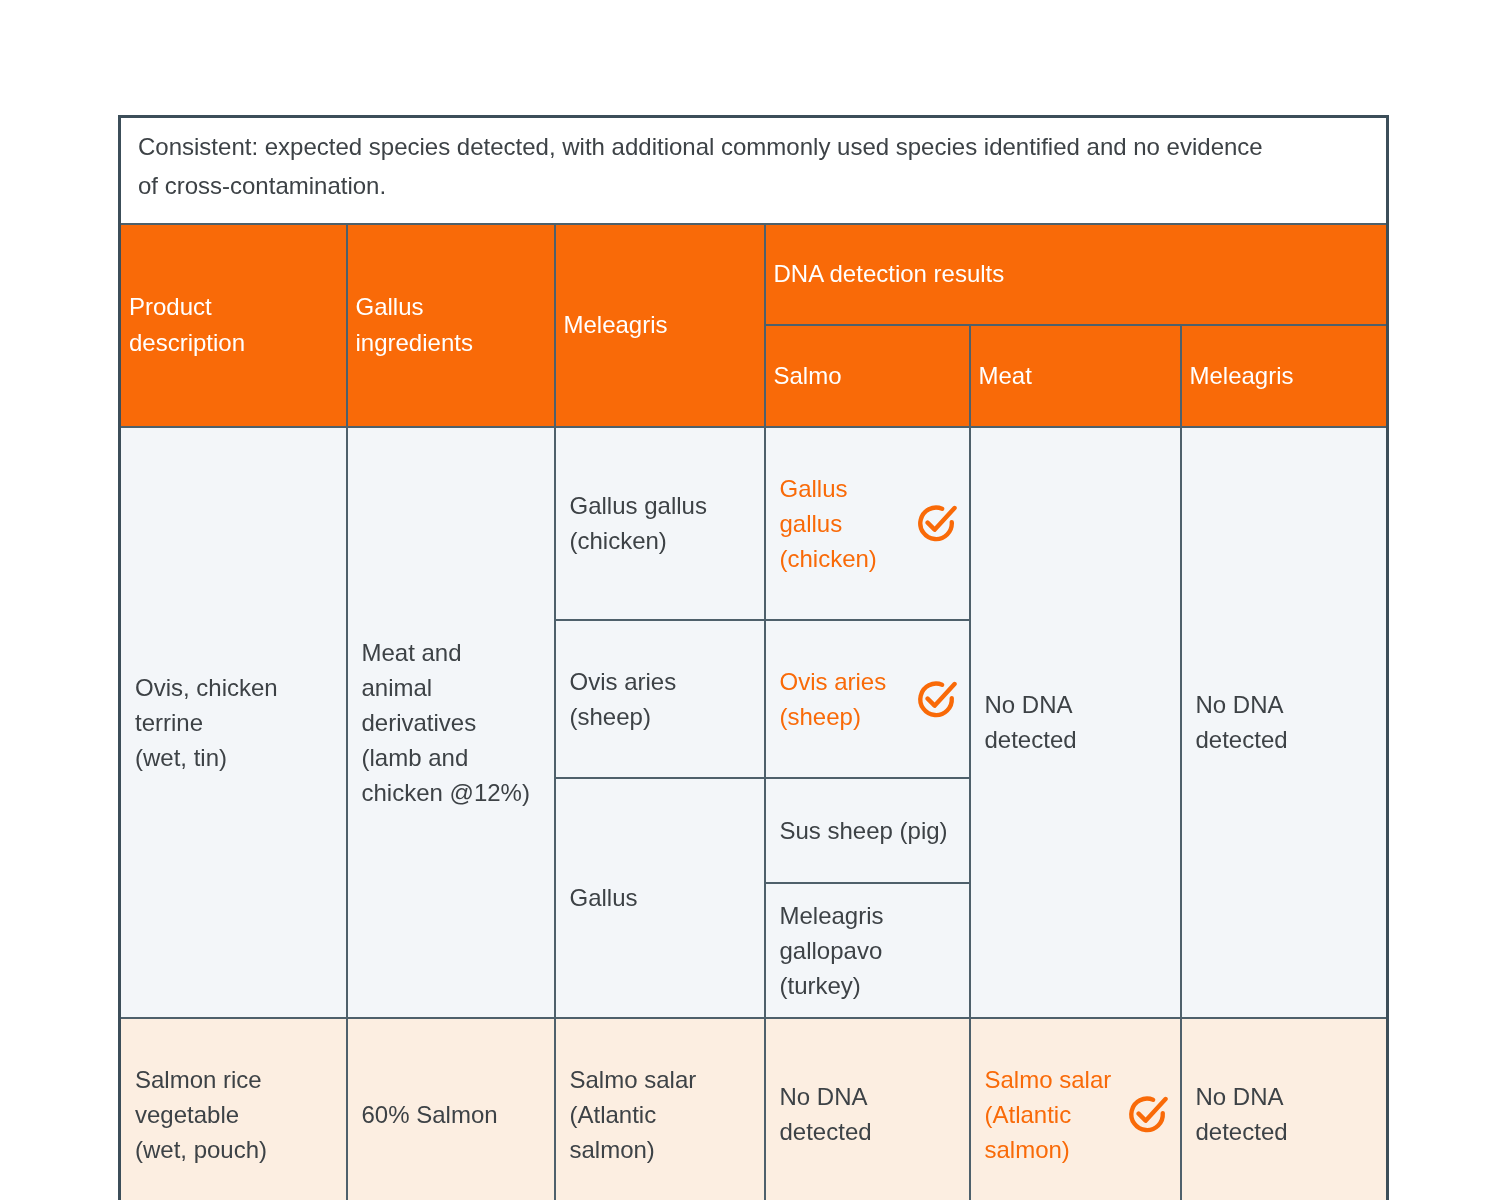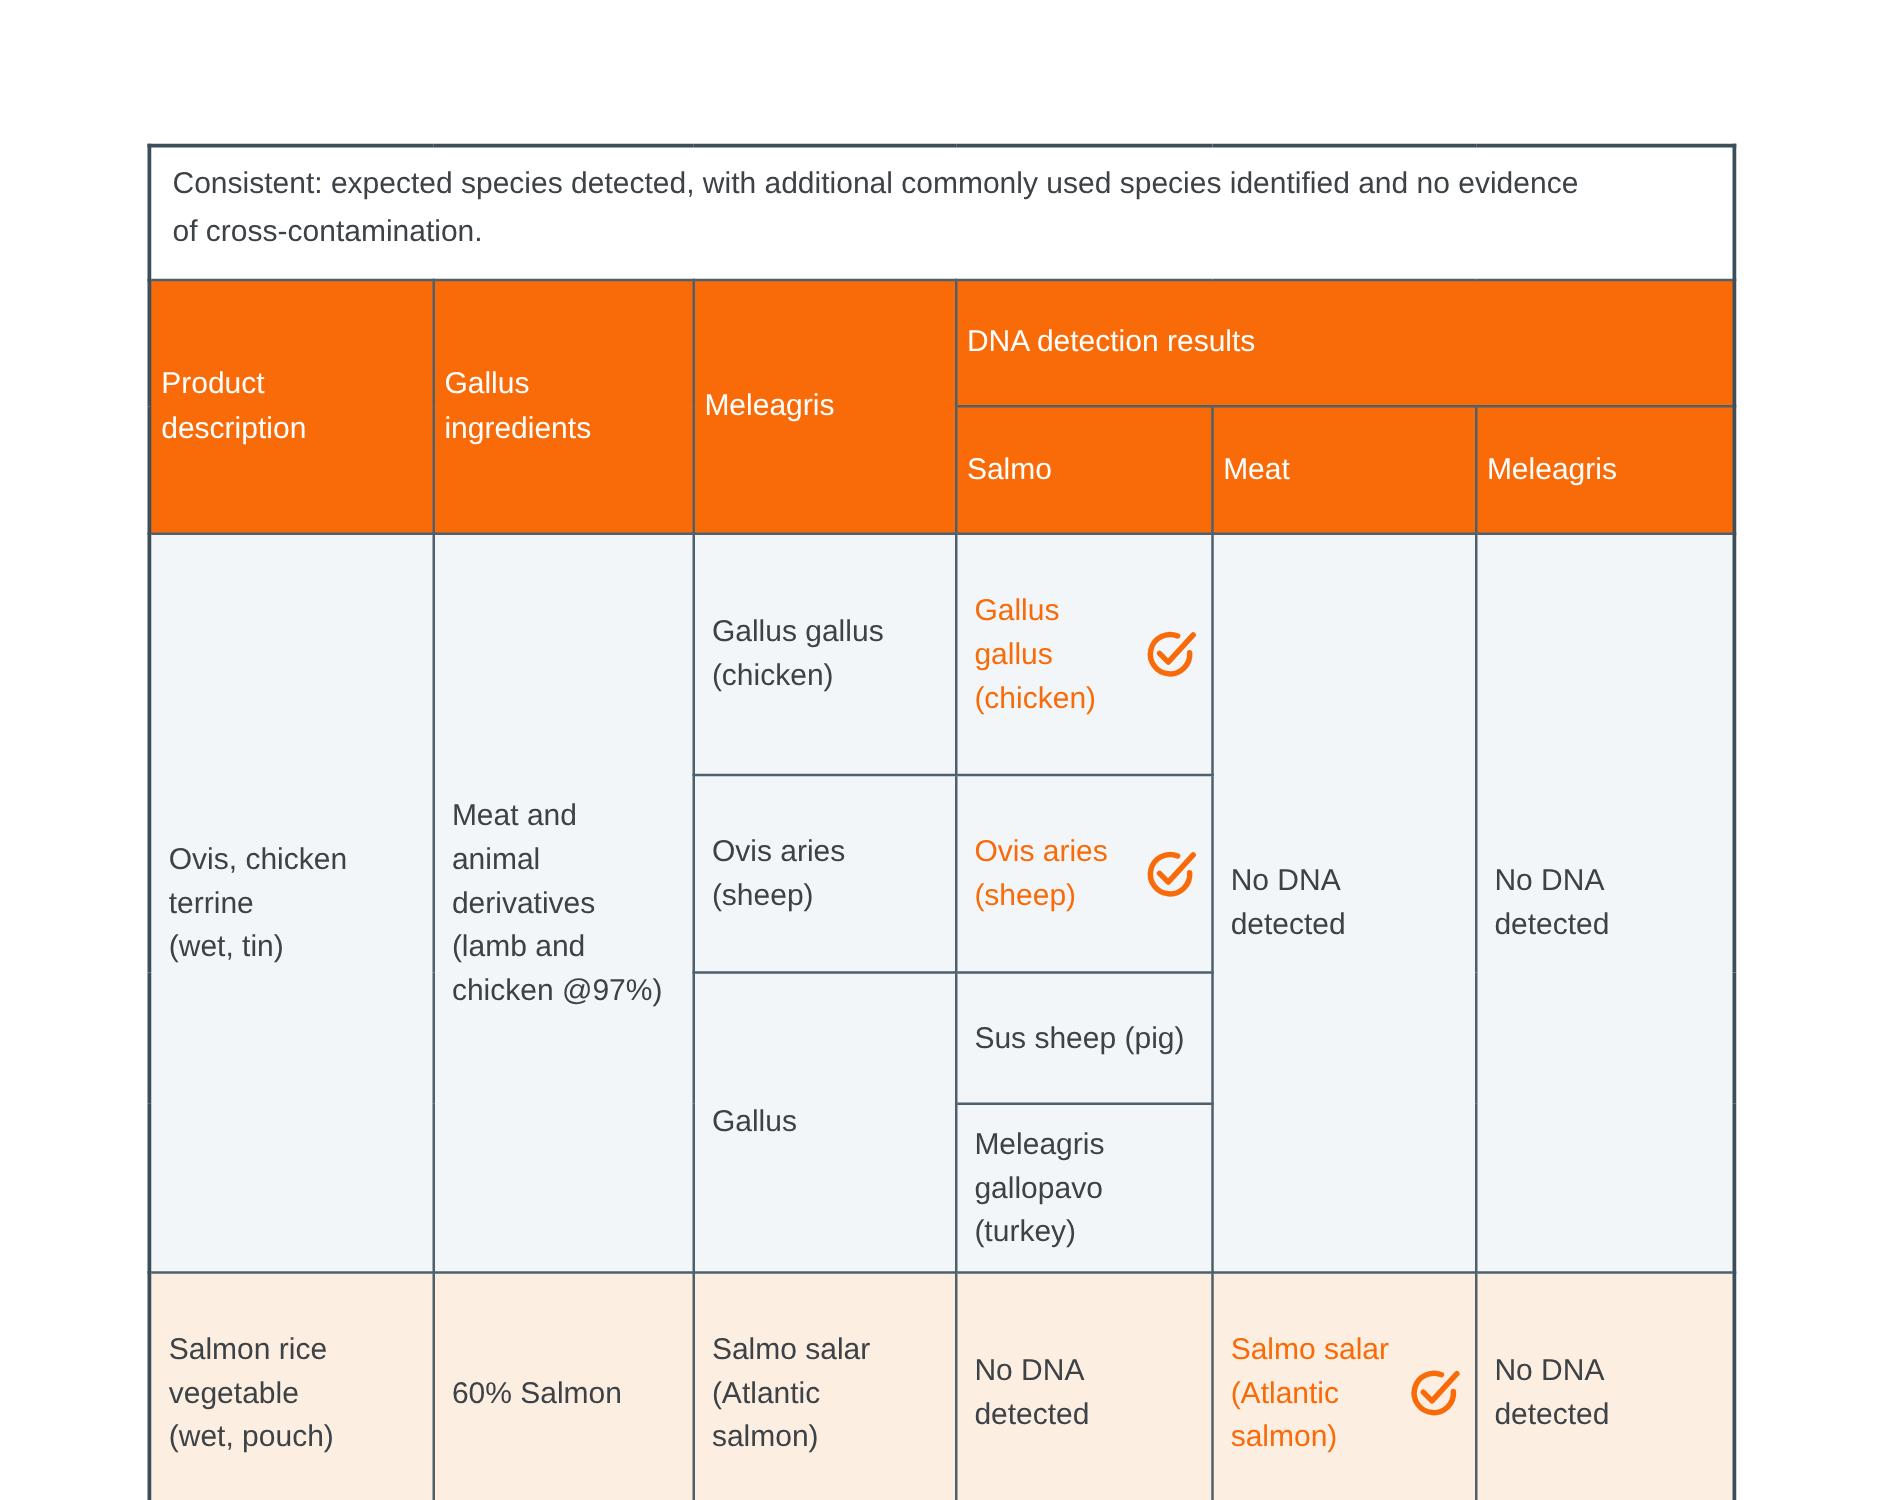--- a/index.html
+++ b/index.html
@@ -126,21 +126,21 @@
     </tr>
 
     <tr class="r-s1 bg1">
       <td rowspan="4" class="body-cell">Ovis, chicken
 terrine
 (wet, tin)</td>
       <td rowspan="4" class="body-cell">Meat and
 animal
 derivatives
 (lamb and
-chicken @97%)</td>
+chicken @12%)</td>
       <td class="body-cell">Gallus gallus
 (chicken)</td>
       <td class="body-cell">
         <div class="detect-wrap">
           <span class="detected-label">Gallus gallus
 (chicken)</span>
           <svg class="check-icon" viewBox="0 0 24 24" aria-hidden="true">
             <path d="M21 11.5 A 9 9 0 1 1 15.5 3.9" fill="none" stroke="currentColor" stroke-width="2.5" stroke-linecap="round"></path>
             <path d="M22.6 3.4 L 11.2 15.8 L 7.2 11.8" fill="none" stroke="currentColor" stroke-width="2.5" stroke-linecap="round" stroke-linejoin="round"></path>
           </svg>

